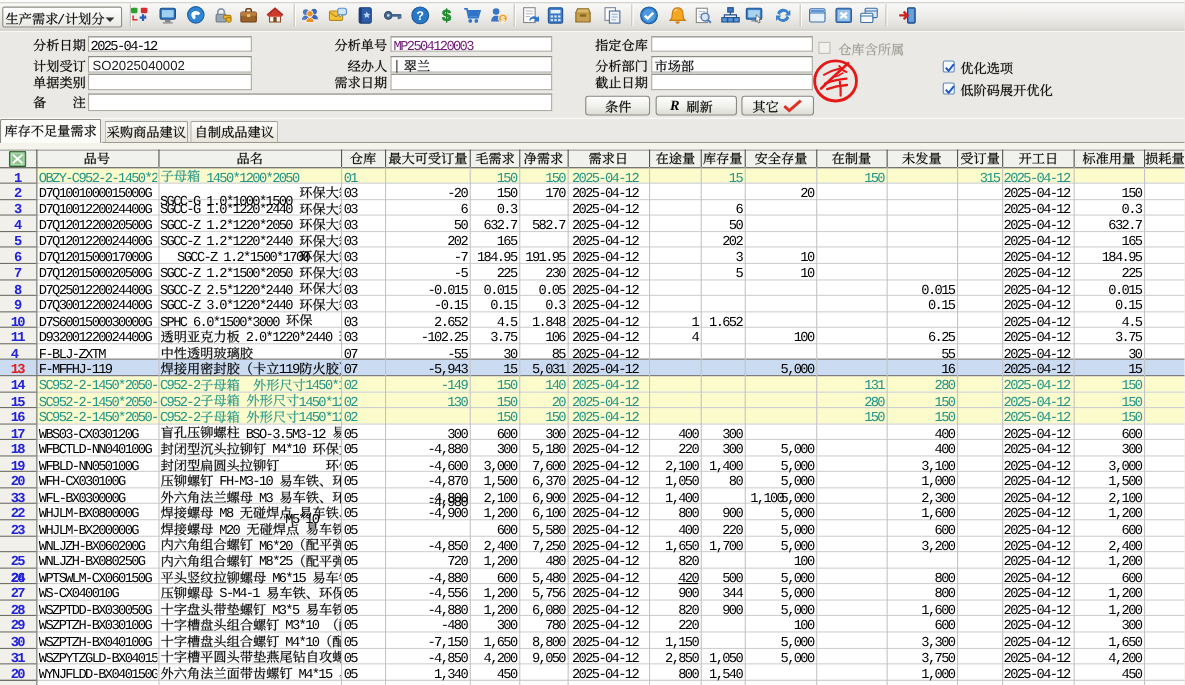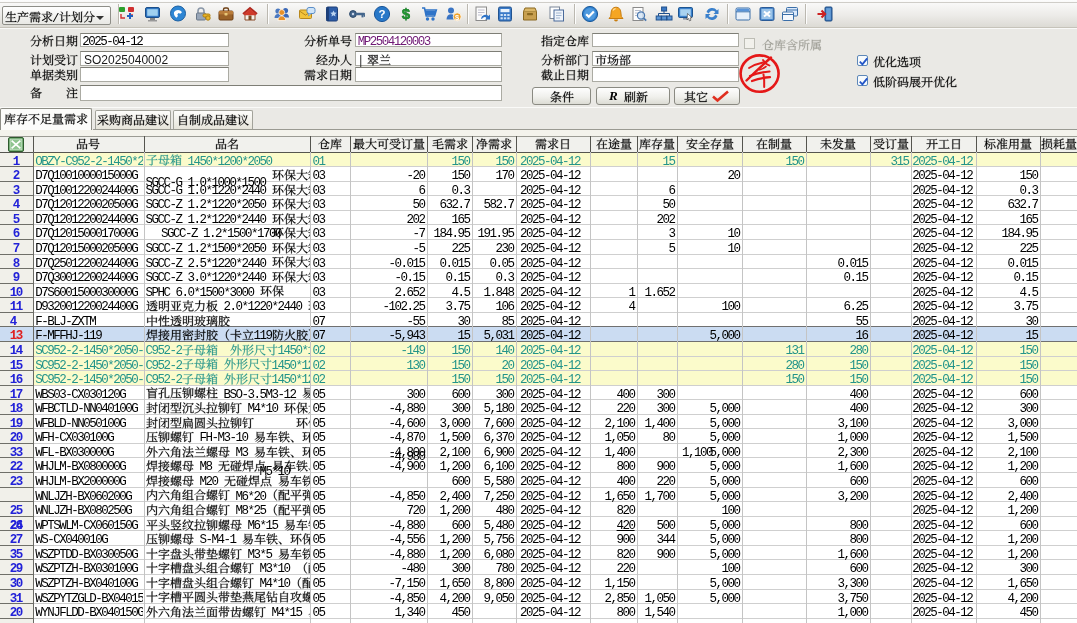--- a/index.html
+++ b/index.html
@@ -1545,21 +1545,21 @@
 <i class="m" style="left:388.6px;top:534.332px;">-4,556</i>
 <i class="m" style="left:439.6px;top:534.332px;">1,200</i>
 <i class="m" style="left:483.6px;top:534.332px;">5,756</i>
 <i class="m" style="left:616.6px;top:534.332px;">900</i>
 <i class="m" style="left:656.6px;top:534.332px;">344</i>
 <i class="m" style="left:709.6px;top:534.332px;">5,000</i>
 <i class="m" style="left:849.6px;top:534.332px;">800</i>
 <i class="m" style="left:1007.6px;top:534.332px;">1,200</i>
 <i class="m" style="left:520px;top:534.332px;">2025-04-12</i>
 <i class="m" style="left:912.3px;top:534.332px;">2025-04-12</i>
-<i class="mb" style="left:9.7px;top:548.898px;color:#2222D8;">35</i>
+<i class="mb" style="left:9.7px;top:548.898px;color:#2222D8;">28</i>
 <i class="m" style="left:35.3px;top:548.898px;width:108.2px;overflow:hidden;">WSZPTDD-BX030050G</i>
 <svg class="cj" style="left:146px;top:545.698px;width:98px;height:16px">
       <g fill="#000" stroke="#000" stroke-width=".22">
         <use href="#g146" x="0" y="12.5"></use>
         <use href="#g147" x="12" y="12.5"></use>
         <use href="#g148" x="24" y="12.5"></use>
         <use href="#g126" x="36" y="12.5"></use>
         <use href="#g149" x="48" y="12.5"></use>
         <use href="#g143" x="60" y="12.5"></use>
         <use href="#g117" x="72" y="12.5"></use>

